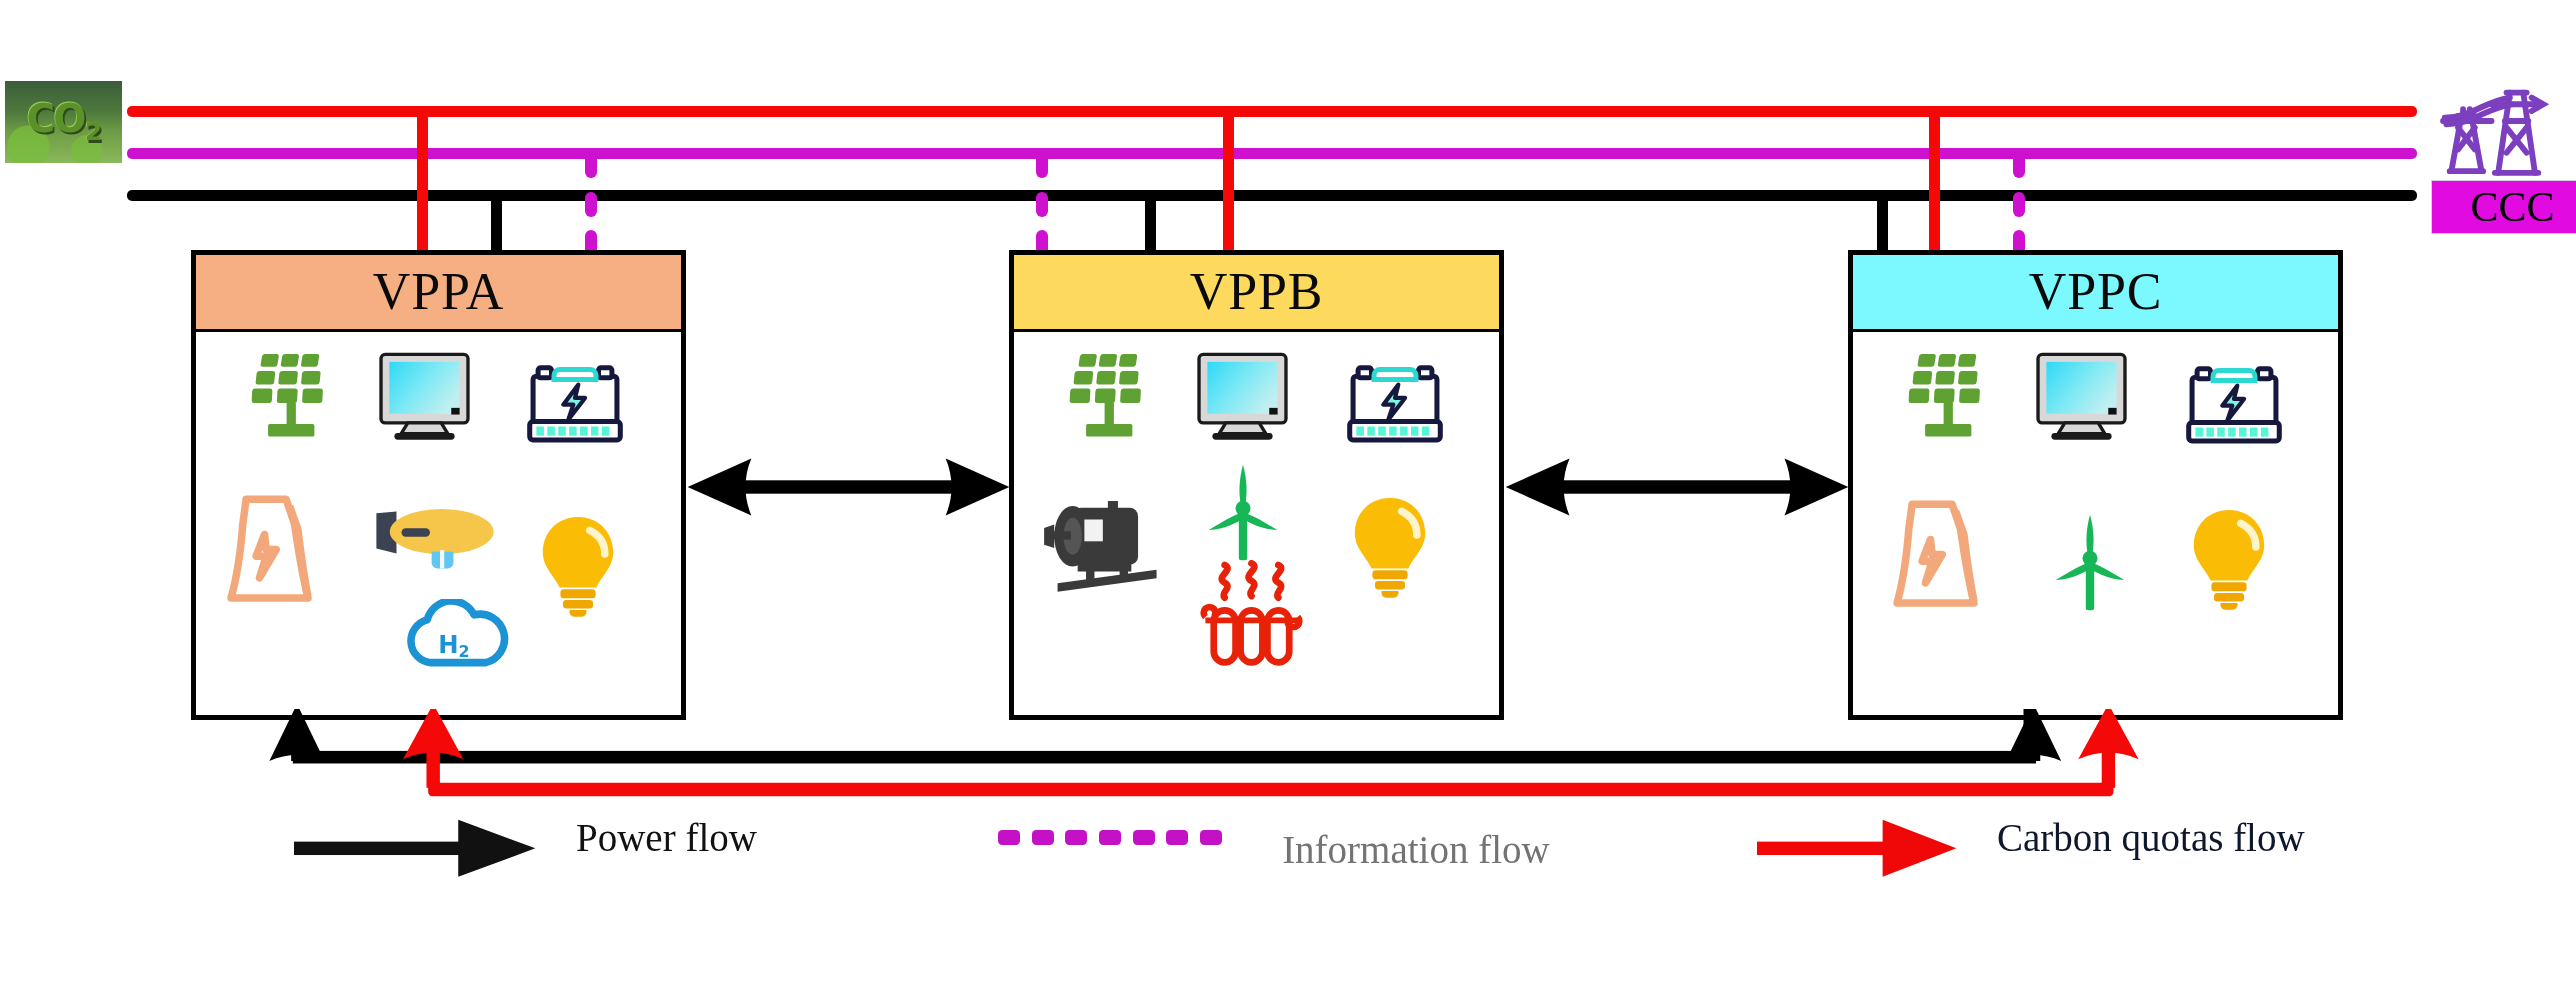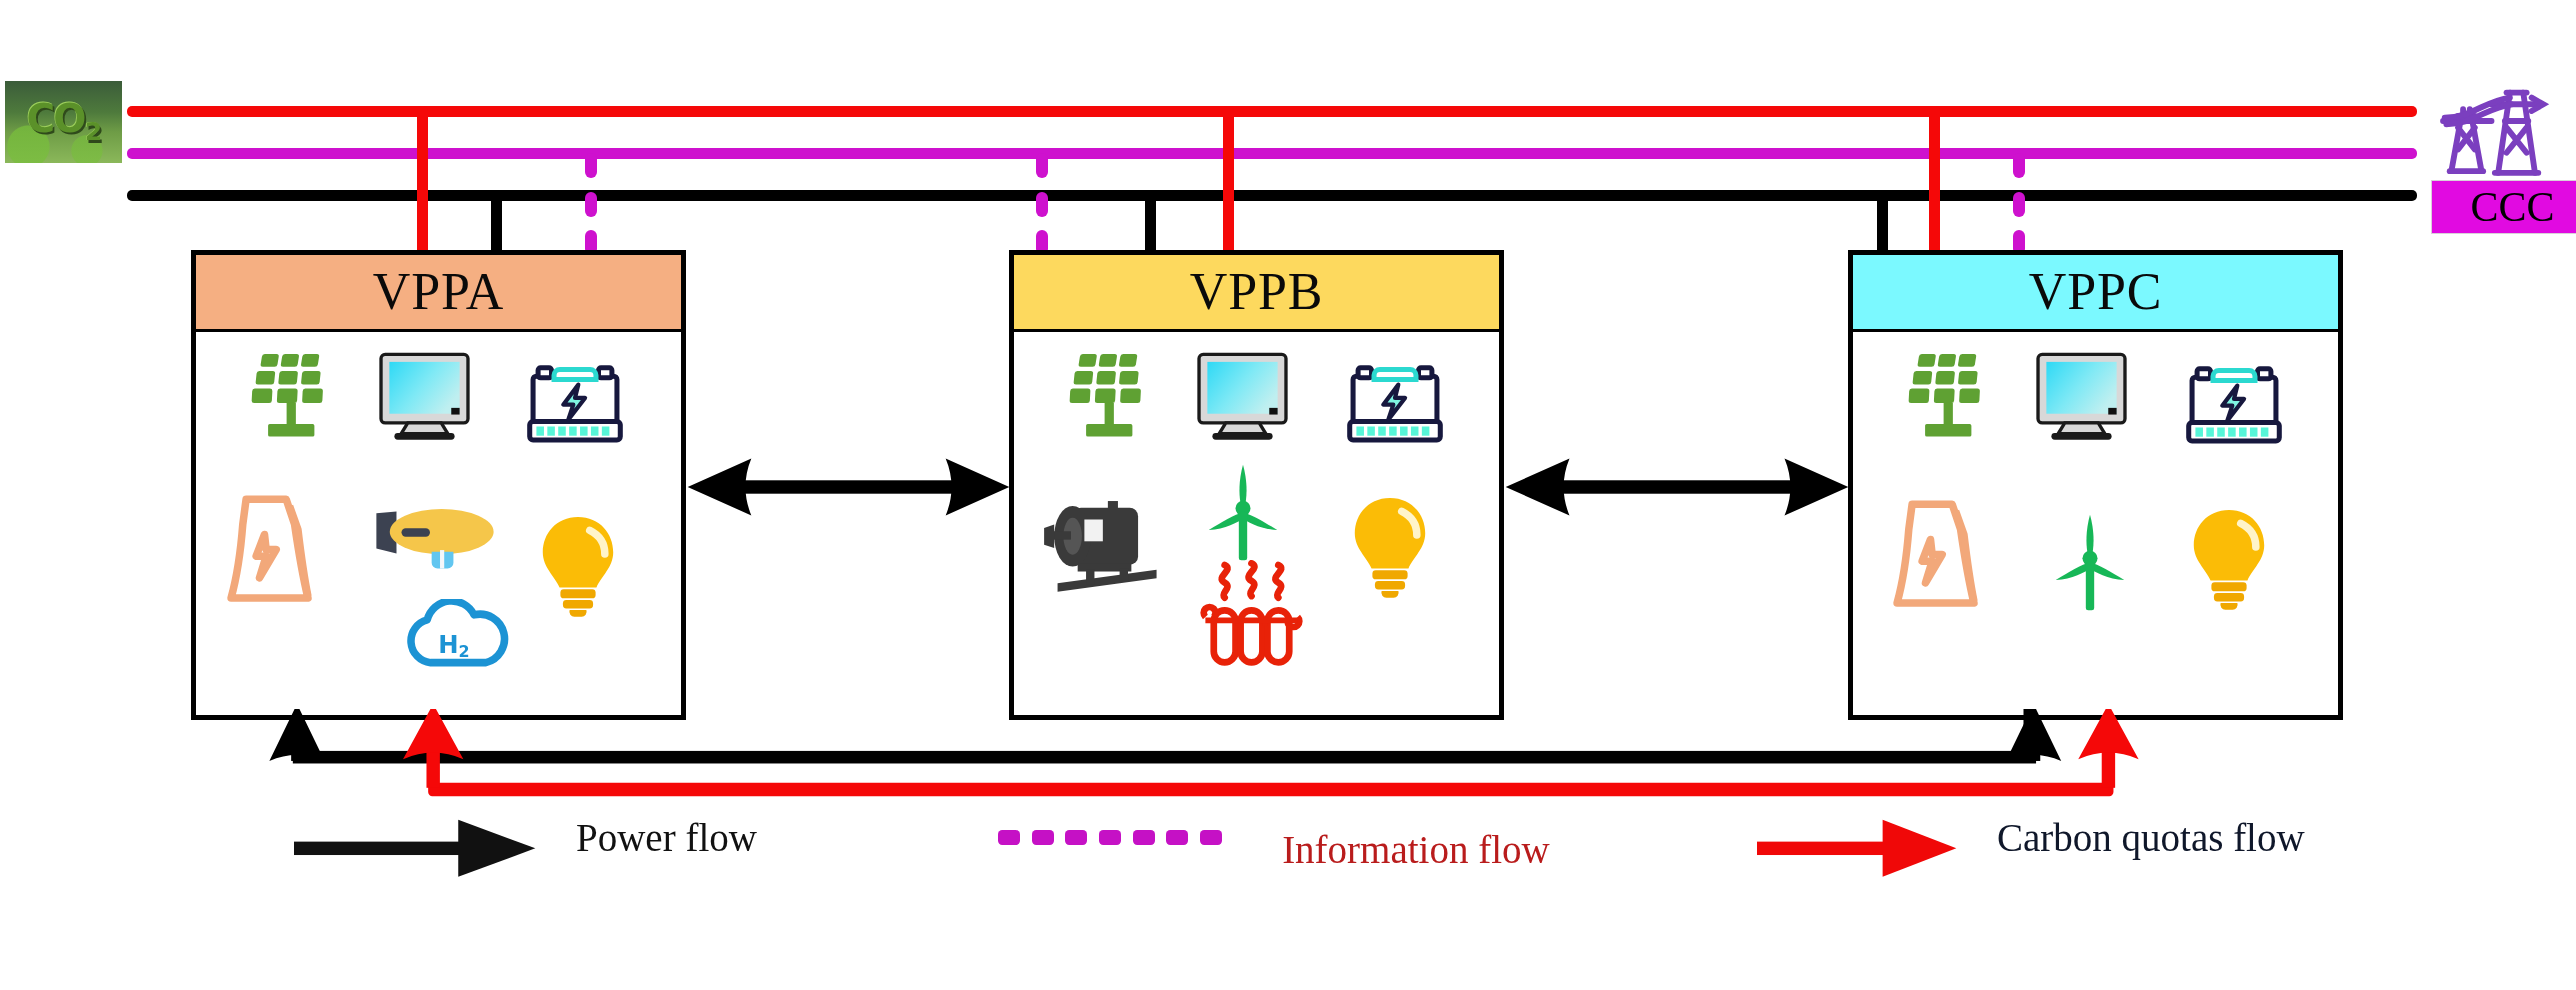--- a/index.html
+++ b/index.html
@@ -46,21 +46,21 @@
             font-size:39px;color:#5b9129;
             text-shadow:1.7px 2.5px 0 #2f4a1b, -0.8px -0.8px 0 #9dcf5c;
             letter-spacing:-1.7px;}
   .co2 .txt sub{font-size:25px;}
 
   
   .legend{position:absolute;left:0;top:818px;width:2576px;height:92px;}
   .lg-item{position:absolute;display:flex;align-items:flex-start;}
   .lg-label{font-size:39px;line-height:1;white-space:nowrap;}
   .lg-black{color:#111;}
-  .lg-mag{color:#b91c1c;}
+  .lg-mag{color:#737373;}
   .lg-red{color:#0f172a;}
   .lg-dashes{display:flex;gap:11.7px;}
   .lg-dashes i{display:block;width:22px;height:15px;background:#C511C5;border-radius:4.2px;}
 </style>
 </head>
 <body>
 
 <div id="stage">
 
   <div class="co2" style="left:5px;top:81px;width:117px;height:82px;">

